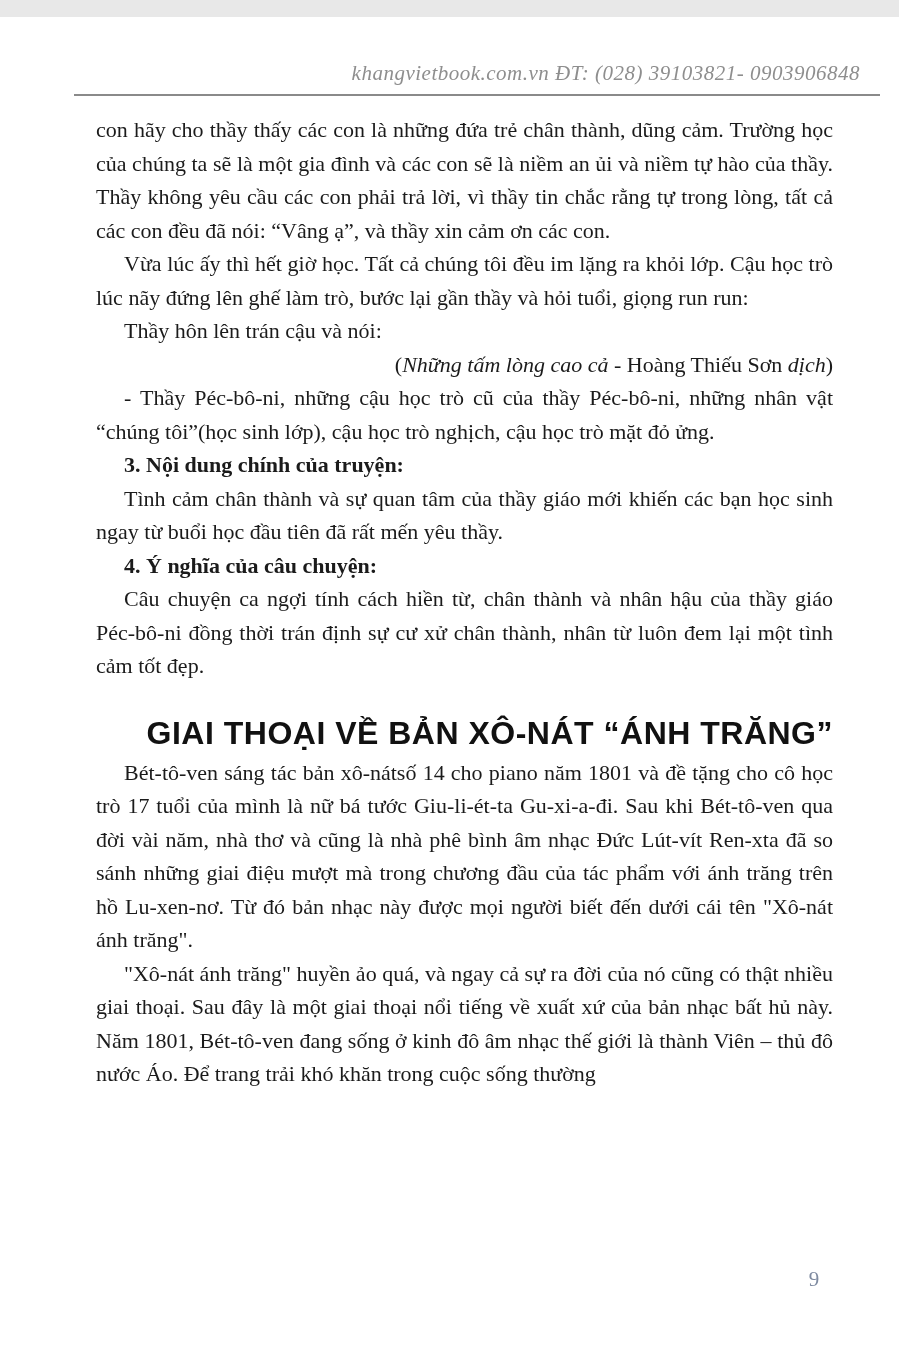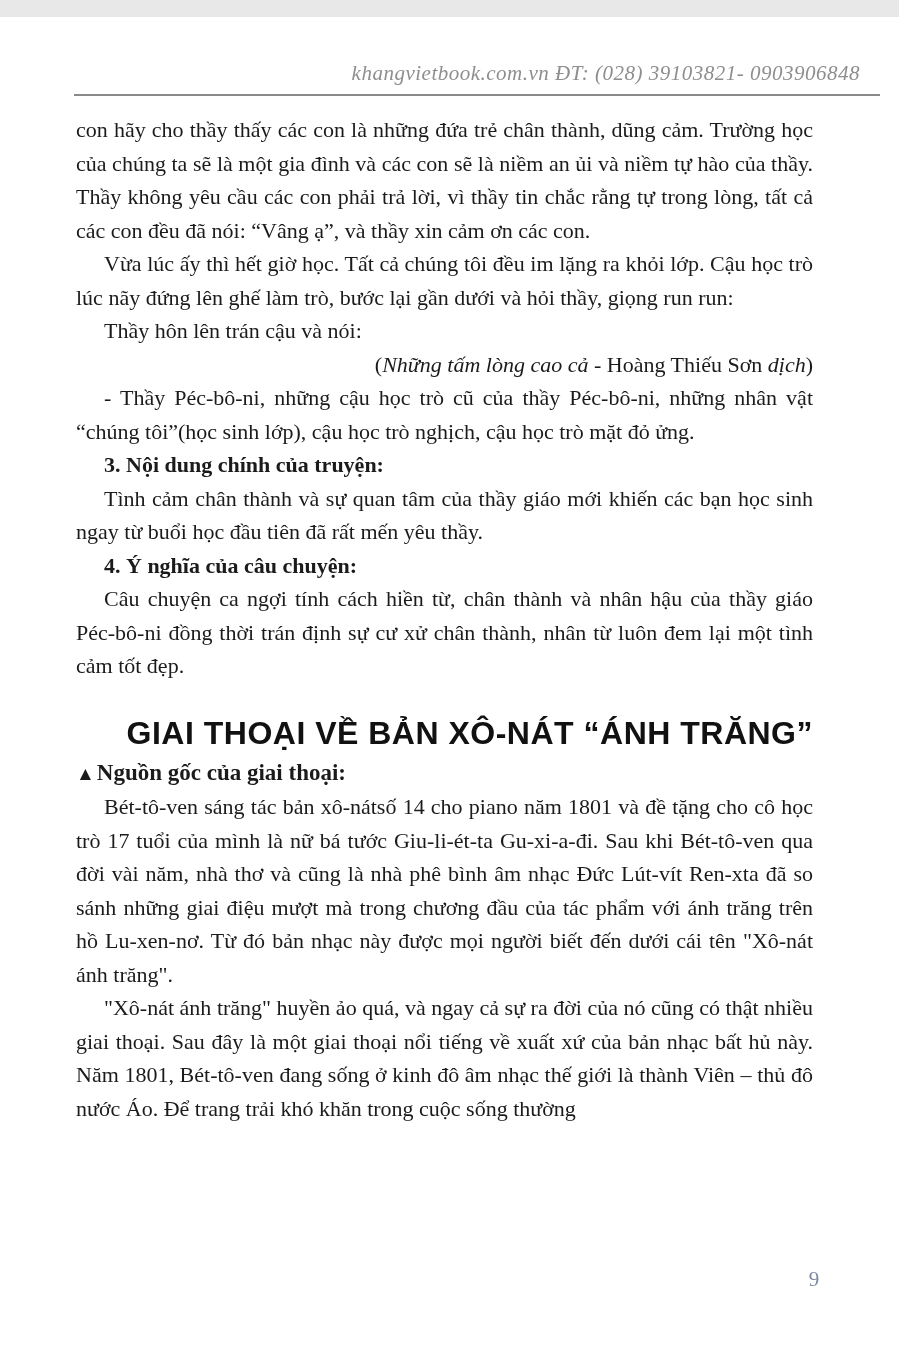--- a/index.html
+++ b/index.html
@@ -28,21 +28,21 @@
   .header-rule {
     position: absolute;
     top: 77px;
     left: 74px;
     right: 19px;
     border-top: 2px solid #8a8a8a;
   }
   .column {
     position: absolute;
     top: 96px;
-    left: 76px;
+    left: 96px;
     width: 737px;
     font-size: 22px;
     line-height: 33.5px;
   }
   .column p { margin: 0; }
   .just { text-align: justify; }
   .ind { text-indent: 28px; }
   .h { font-weight: bold; }
   .it { font-style: italic; }
   .attribution { text-align: right; padding-right: 72px; }
@@ -76,37 +76,36 @@
 <div class="page">
 
   <div class="header">
     <span>khangvietbook.com.vn  ĐT: (028) 39103821- 0903906848</span>
   </div>
   <div class="header-rule"></div>
 
   <div class="column">
 
     <p class="just">con hãy cho thầy thấy các con là những đứa trẻ chân thành, dũng cảm. Trường học của chúng ta sẽ là một gia đình và các con sẽ là niềm an ủi và niềm tự hào của thầy. Thầy không yêu cầu các con phải trả lời, vì thầy tin chắc rằng tự trong lòng, tất cả các con đều đã nói: “Vâng ạ”, và thầy xin cảm ơn các con.</p>
-    <p class="just ind">Vừa lúc ấy thì hết giờ học. Tất cả chúng tôi đều im lặng ra khỏi lớp. Cậu học trò lúc nãy đứng lên ghế làm trò, bước lại gần dưới và hỏi thầy, giọng run run:</p>
+    <p class="just ind">Vừa lúc ấy thì hết giờ học. Tất cả chúng tôi đều im lặng ra khỏi lớp. Cậu học trò lúc nãy đứng lên ghế làm trò, bước lại gần thầy và hỏi tuổi, giọng run run:</p>
     <p class="ind">Thầy hôn lên trán cậu và nói:</p>
 
 
     <p class="source"><span>(</span><span class="it">Những tấm lòng cao cả</span><span> - </span><span>Hoàng Thiếu Sơn </span><span class="it">dịch</span><span>)</span></p>
 
     <p class="just ind">- Thầy Péc-bô-ni, những cậu học trò cũ của thầy Péc-bô-ni, những nhân vật “chúng tôi”(học sinh lớp), cậu học trò nghịch, cậu học trò mặt đỏ ửng.</p>
 
     <p class="h ind">3. Nội dung chính của truyện:</p>
     <p class="just ind">Tình cảm chân thành và sự quan tâm của thầy giáo mới khiến các bạn học sinh ngay từ buổi học đầu tiên đã rất mến yêu thầy.</p>
 
     <p class="h ind">4. Ý nghĩa của câu chuyện:</p>
     <p class="just ind">Câu chuyện ca ngợi tính cách hiền từ, chân thành và nhân hậu của thầy giáo Péc-bô-ni đồng thời trán định sự cư xử chân thành, nhân từ luôn đem lại một tình cảm tốt đẹp.</p>
 
     <h1 class="title">GIAI THOẠI VỀ BẢN XÔ-NÁT “ÁNH TRĂNG”</h1>
 
-    <p class="h sub"><span class="tri">▲</span><span>Nguồn gốc của giai thoại:</span></p>
 
     <p class="just ind">Bét-tô-ven sáng tác bản xô-nátsố 14  cho piano năm 1801 và đề tặng cho cô học trò 17 tuổi của mình là nữ bá tước Giu-li-ét-ta Gu-xi-a-đi. Sau khi Bét-tô-ven qua đời vài năm, nhà thơ và cũng là nhà phê bình âm nhạc Đức Lút-vít Ren-xta đã so sánh những giai điệu mượt mà trong chương đầu của tác phẩm với ánh trăng trên hồ Lu-xen-nơ. Từ đó bản nhạc này được mọi người biết đến dưới cái tên "Xô-nát ánh trăng".</p>
     <p class="just ind">"Xô-nát ánh trăng" huyền ảo quá, và ngay cả sự ra đời của nó cũng có thật nhiều giai thoại. Sau đây là một giai thoại nổi tiếng về xuất xứ của bản nhạc bất hủ này. Năm 1801, Bét-tô-ven đang sống ở kinh đô âm nhạc thế giới là thành Viên – thủ đô nước Áo. Để trang trải khó khăn trong cuộc sống thường</p>
 
   </div>
 
   <div class="page-number">9</div>
 
 </div>
 

